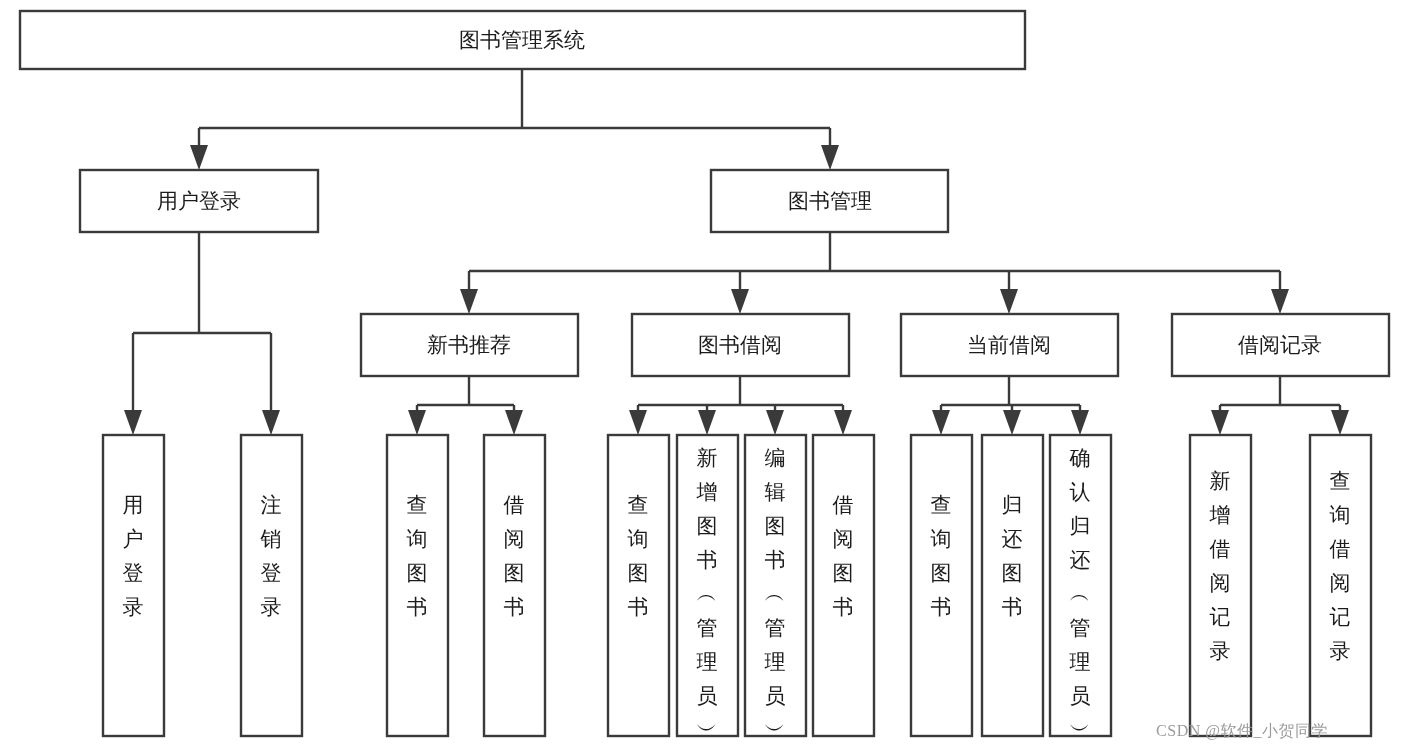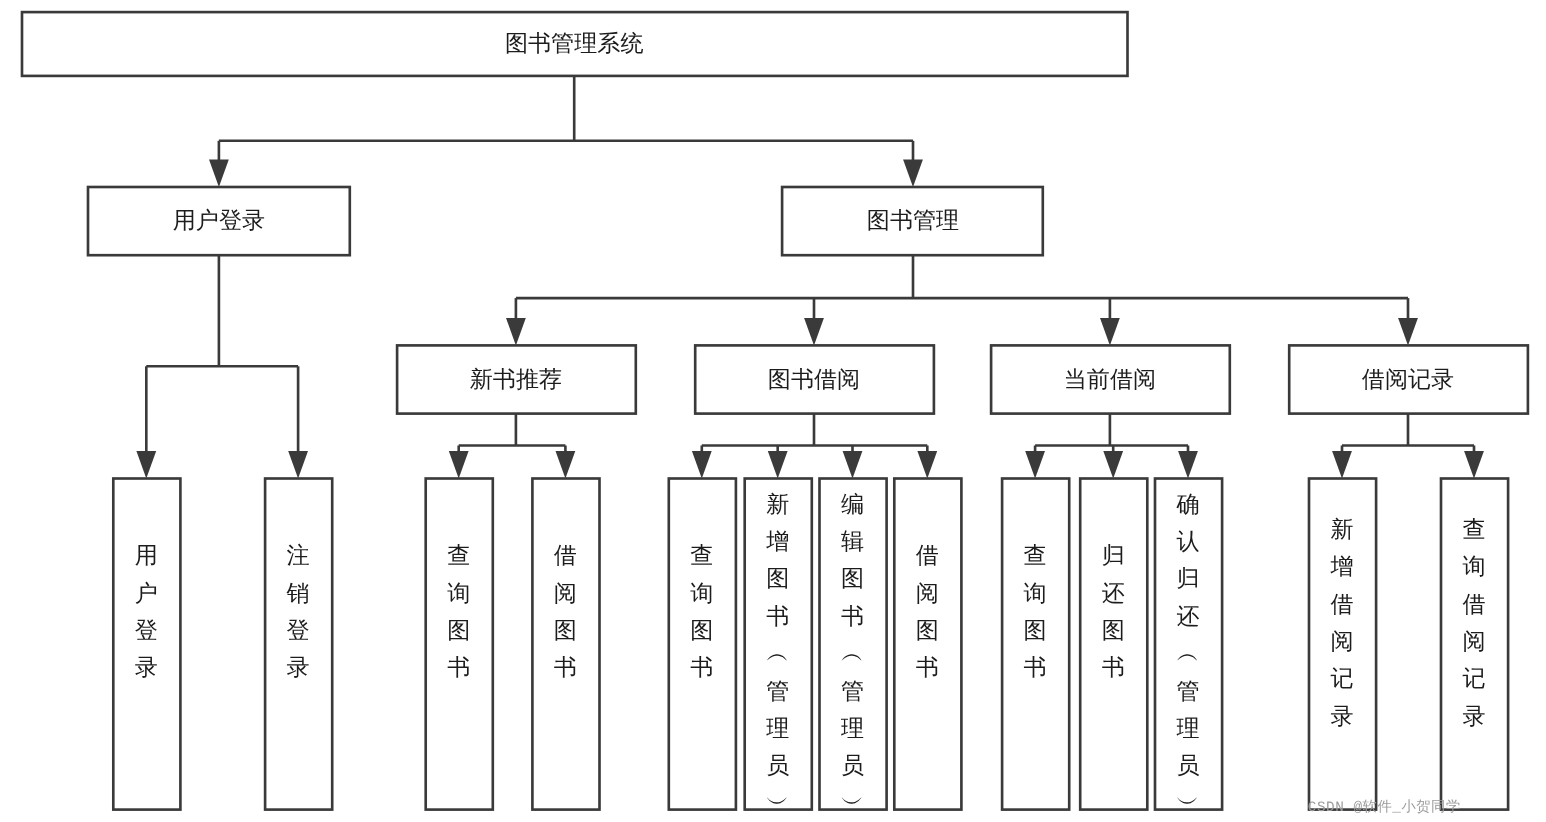--- a/index.html
+++ b/index.html
@@ -50,22 +50,22 @@
   .node-label-v {
     font-family: "Liberation Sans", "DejaVu Sans", sans-serif;
     font-size: 21px;
     fill: #1c1c1c;
     text-anchor: middle;
   }
   .watermark {
     position: absolute;
     right: 10px;
     bottom: 5px;
-    font-family: Liberation Mono, monospace;
-    font-size: 13px;
+    font-family: Liberation Serif, serif;
+    font-size: 16px;
     color: #9b9b9b;
     white-space: nowrap;
     letter-spacing: 0.5px;
   }
 </style>
 </head>
 <body>
 
 <div id="diagram-root">
 

